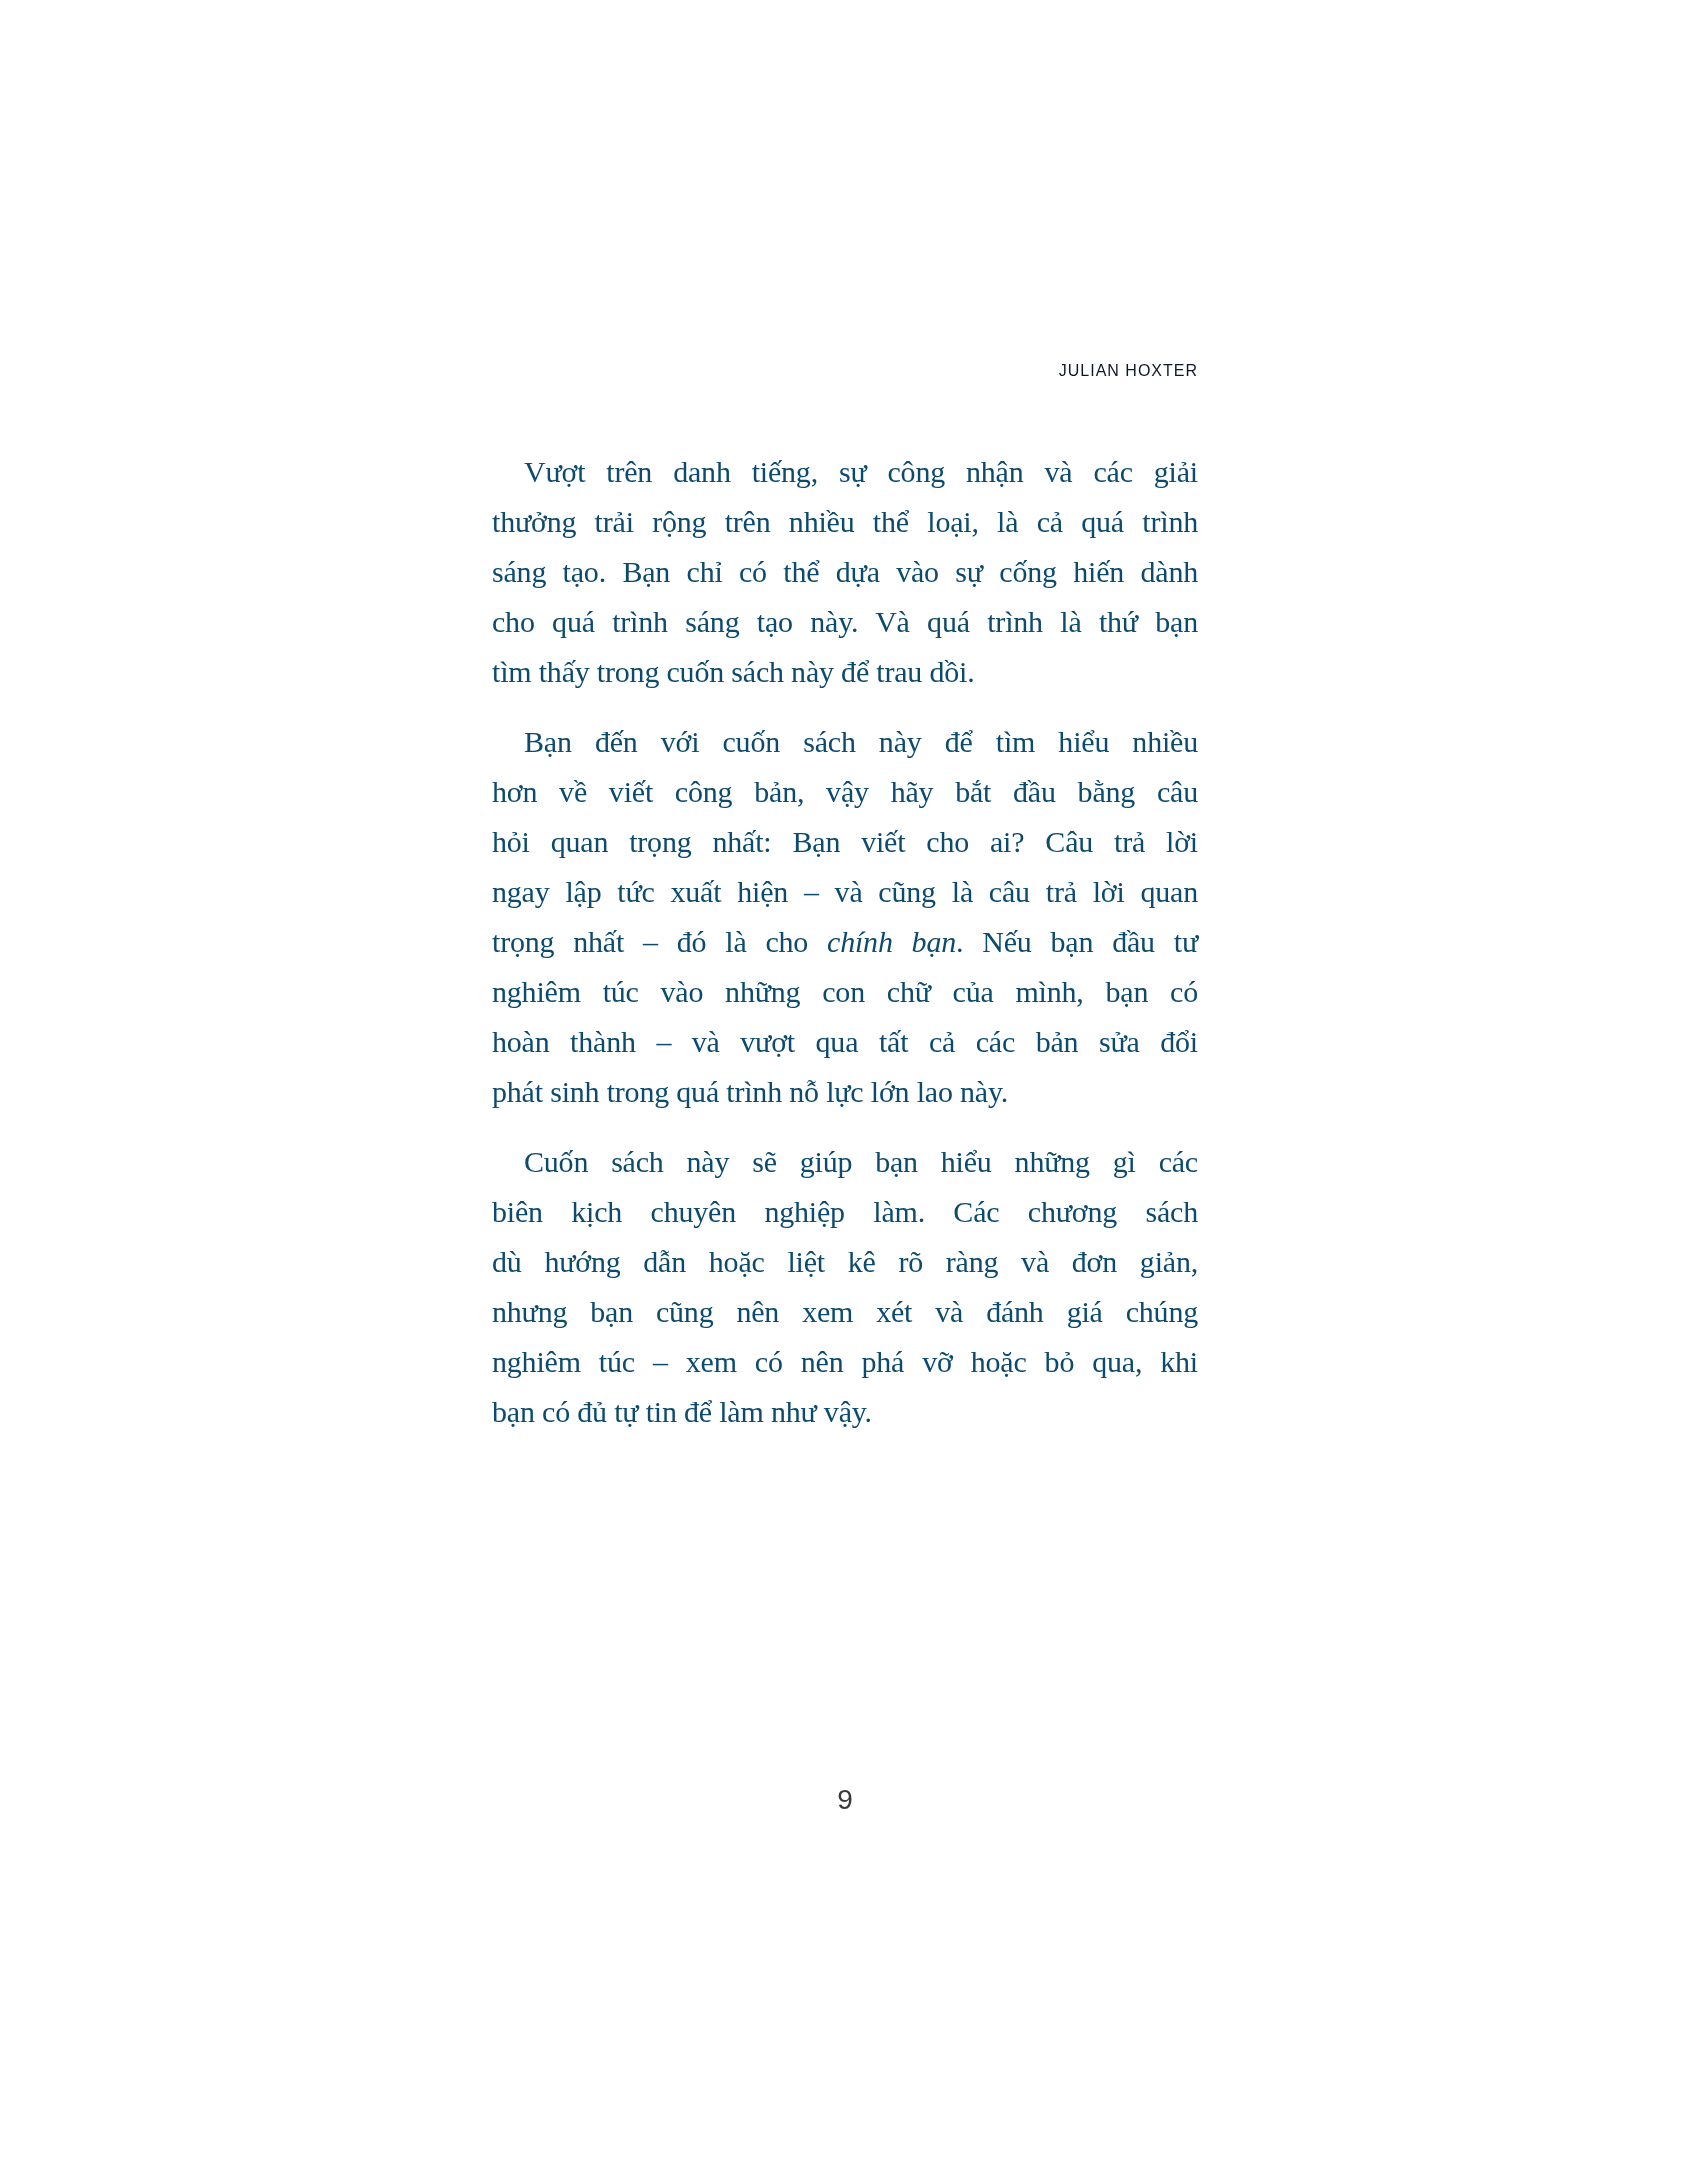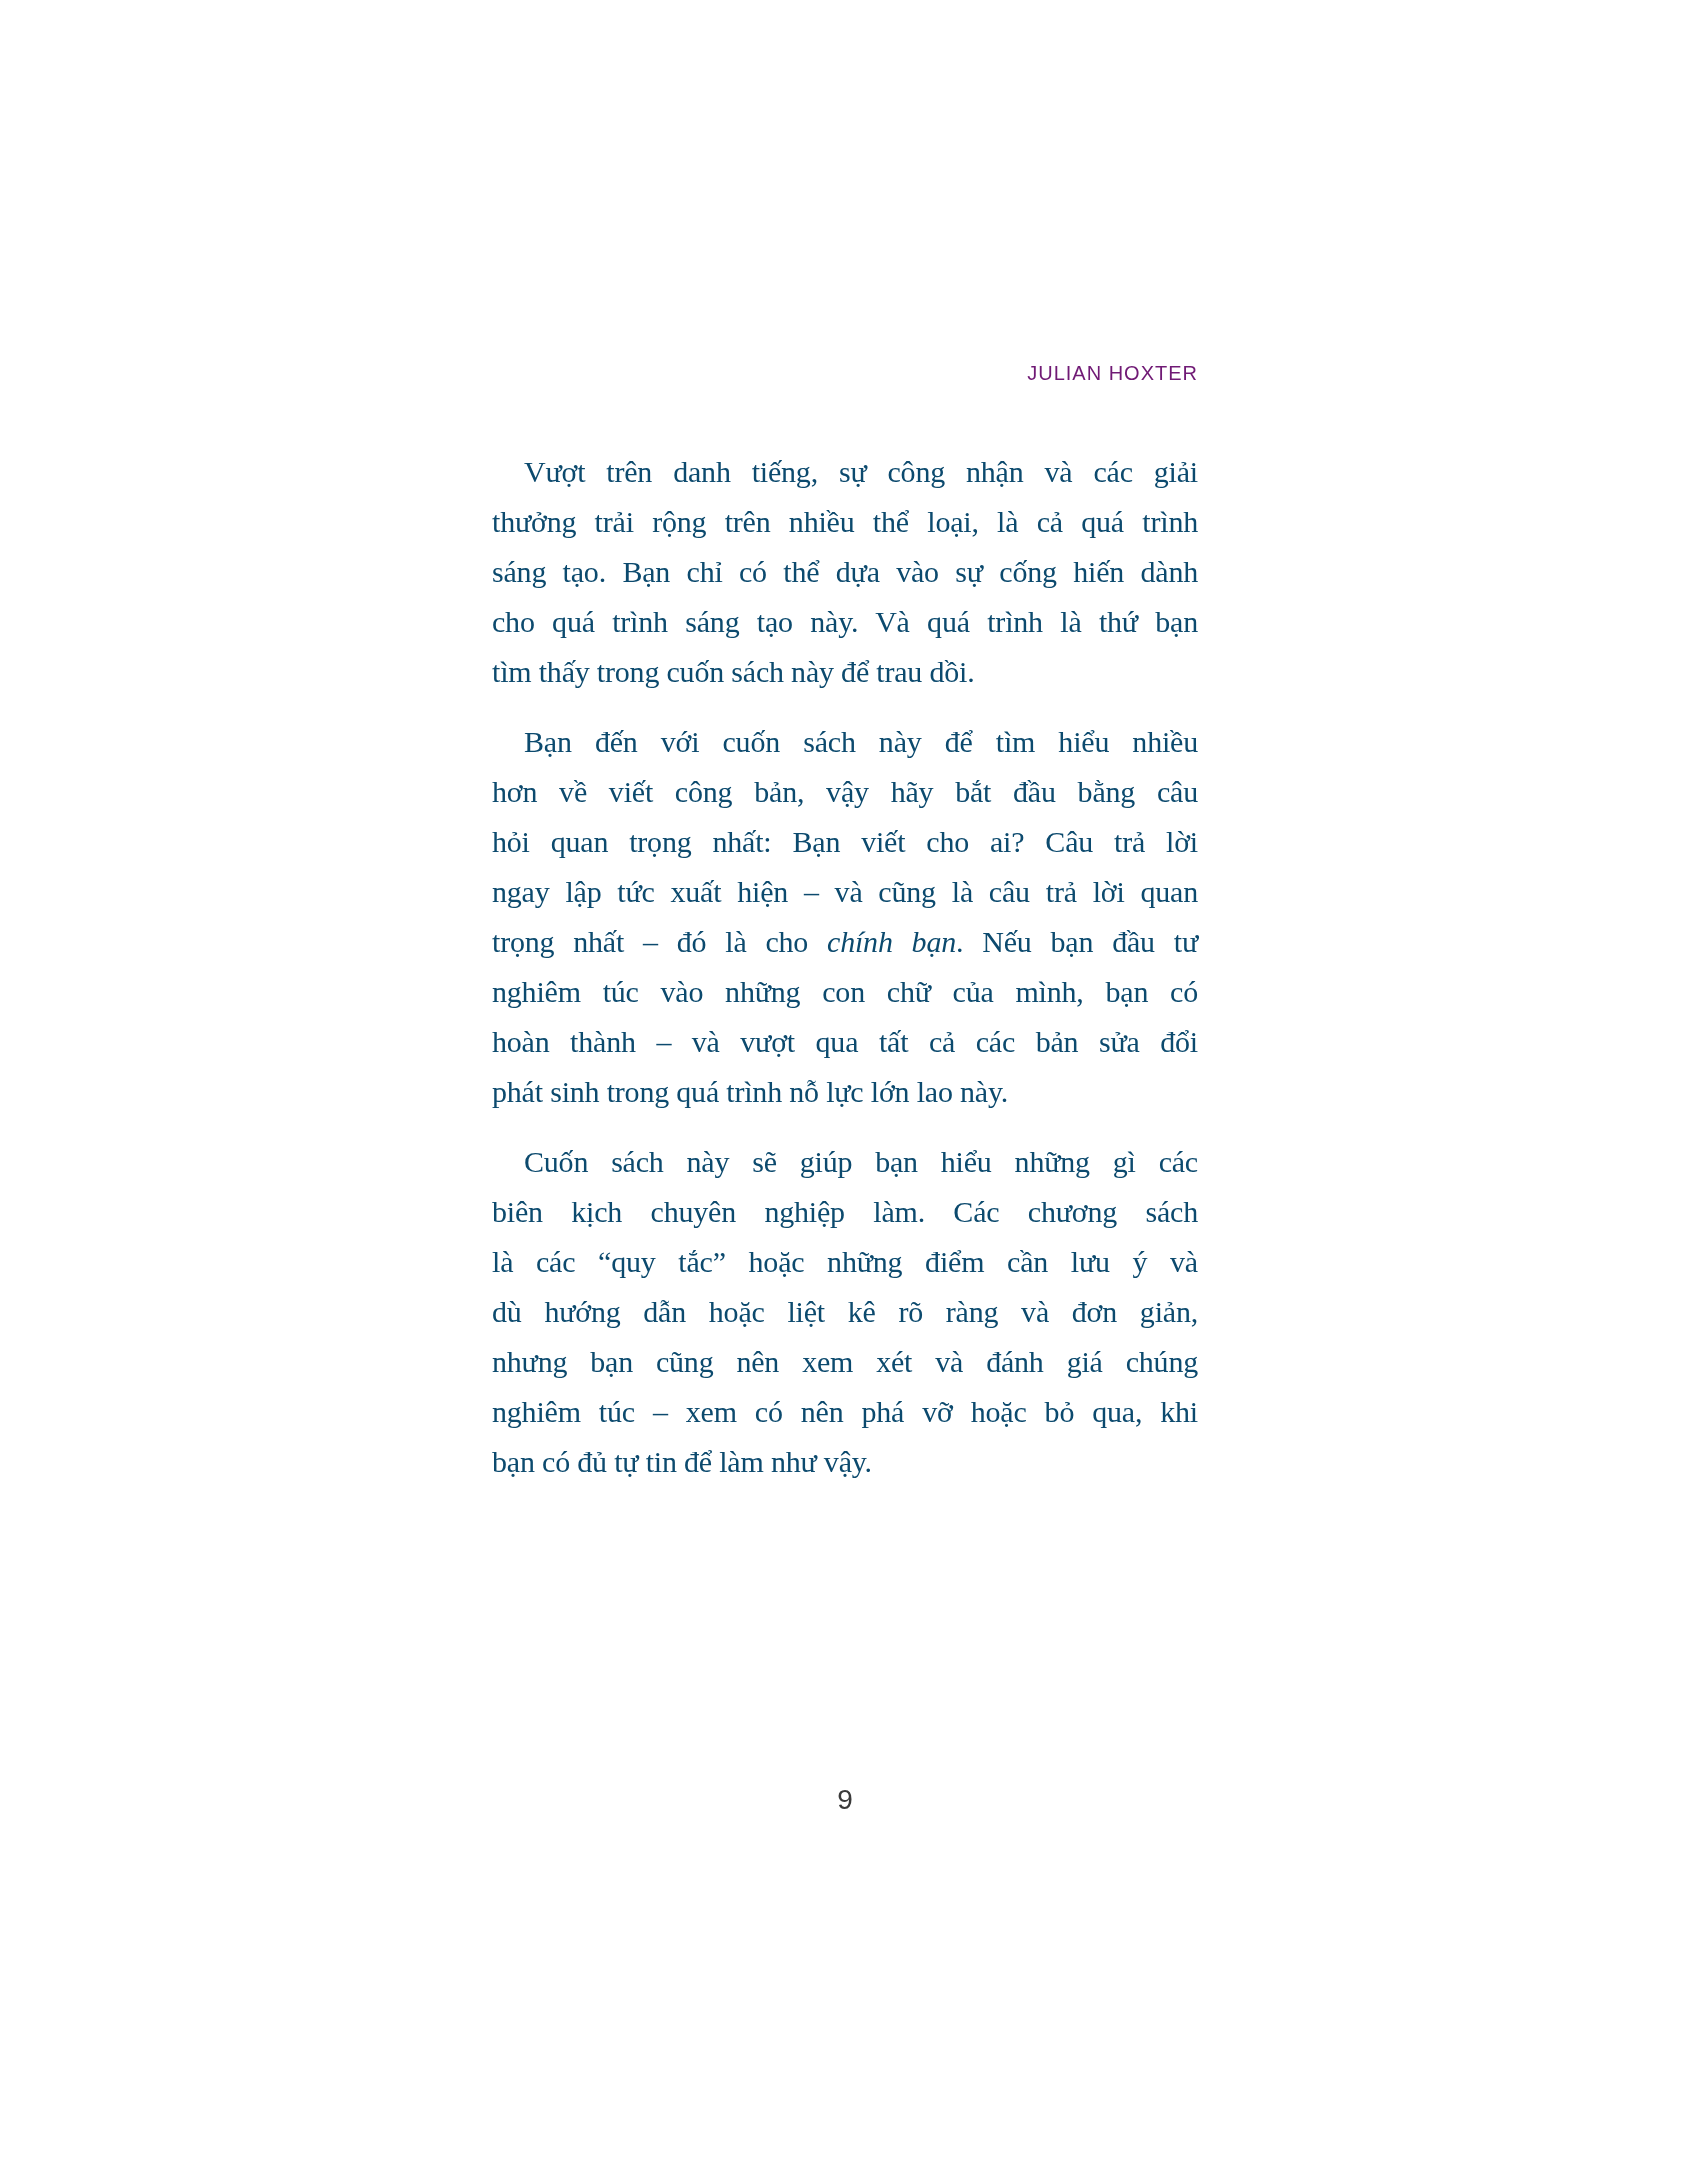--- a/index.html
+++ b/index.html
@@ -15,23 +15,23 @@
     overflow: hidden;
   }
   .running-header {
     position: absolute;
     left: 492px;
     top: 362px;
     width: 706px;
     text-align: right;
     font-family: "Liberation Sans", sans-serif;
     font-weight: 300;
-    font-size: 20px;
+    font-size: 16px;
     letter-spacing: 1px;
-    color: #701a75;
+    color: #0f172a;
   }
   .body-text {
     position: absolute;
     left: 492px;
     top: 447px;
     width: 706px;
     font-family: "Liberation Serif", "DejaVu Serif", serif;
     font-size: 30px;
     line-height: 50px;
     letter-spacing: -0.2px;
@@ -83,21 +83,20 @@
         <div class="line"><span>hỏi quan trọng nhất: Bạn viết cho ai? Câu trả lời</span></div>
         <div class="line"><span>ngay lập tức xuất hiện – và cũng là câu trả lời quan</span></div>
         <div class="line"><span>trọng nhất – đó là cho </span><i>chính bạn</i><span>. Nếu bạn đầu tư</span></div>
         <div class="line"><span>nghiêm túc vào những con chữ của mình, bạn có</span></div>
         <div class="line"><span>hoàn thành – và vượt qua tất cả các bản sửa đổi</span></div>
         <div class="line last"><span>phát sinh trong quá trình nỗ lực lớn lao này.</span></div>
       </div>
       <div class="para">
         <div class="line first"><span>Cuốn sách này sẽ giúp bạn hiểu những gì các</span></div>
         <div class="line"><span>biên kịch chuyên nghiệp làm. Các chương sách</span></div>
-        <div class="line"><span>là các “quy tắc” hoặc những điểm cần lưu ý và</span></div>
         <div class="line"><span>dù hướng dẫn hoặc liệt kê rõ ràng và đơn giản,</span></div>
         <div class="line"><span>nhưng bạn cũng nên xem xét và đánh giá chúng</span></div>
         <div class="line"><span>nghiêm túc – xem có nên phá vỡ hoặc bỏ qua, khi</span></div>
         <div class="line last"><span>bạn có đủ tự tin để làm như vậy.</span></div>
       </div>
     </div>
 
   <div class="page-number">9</div>
 </div>
 

